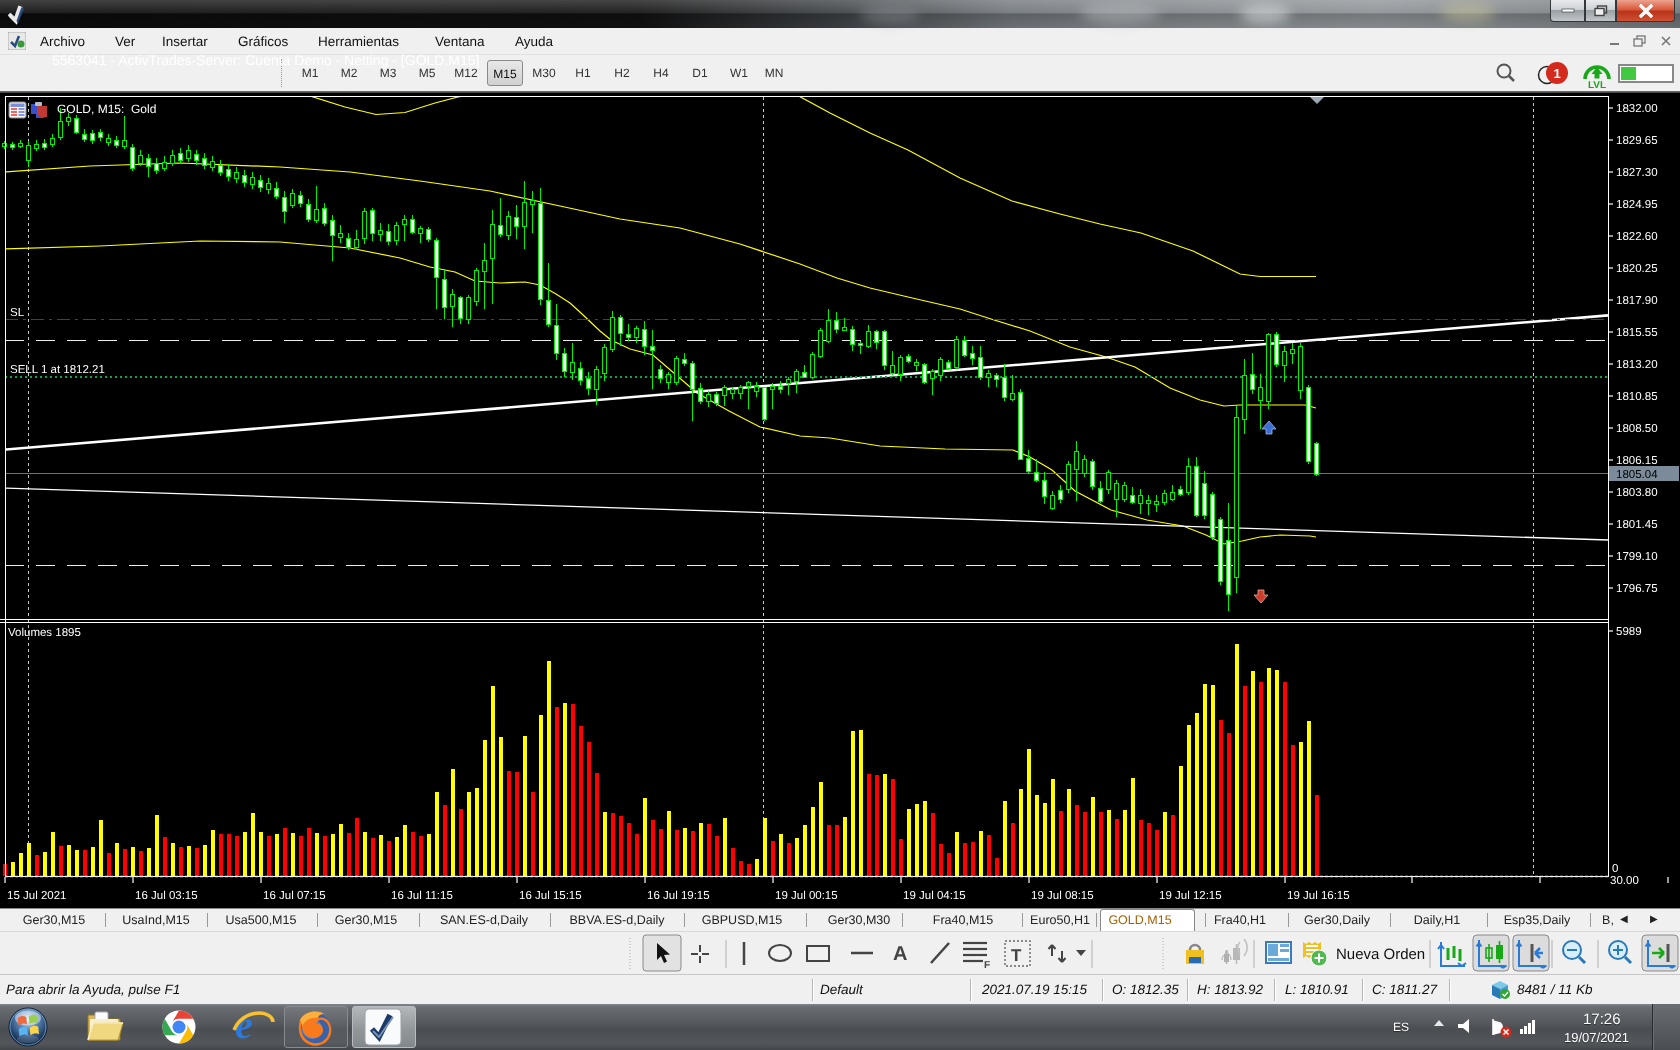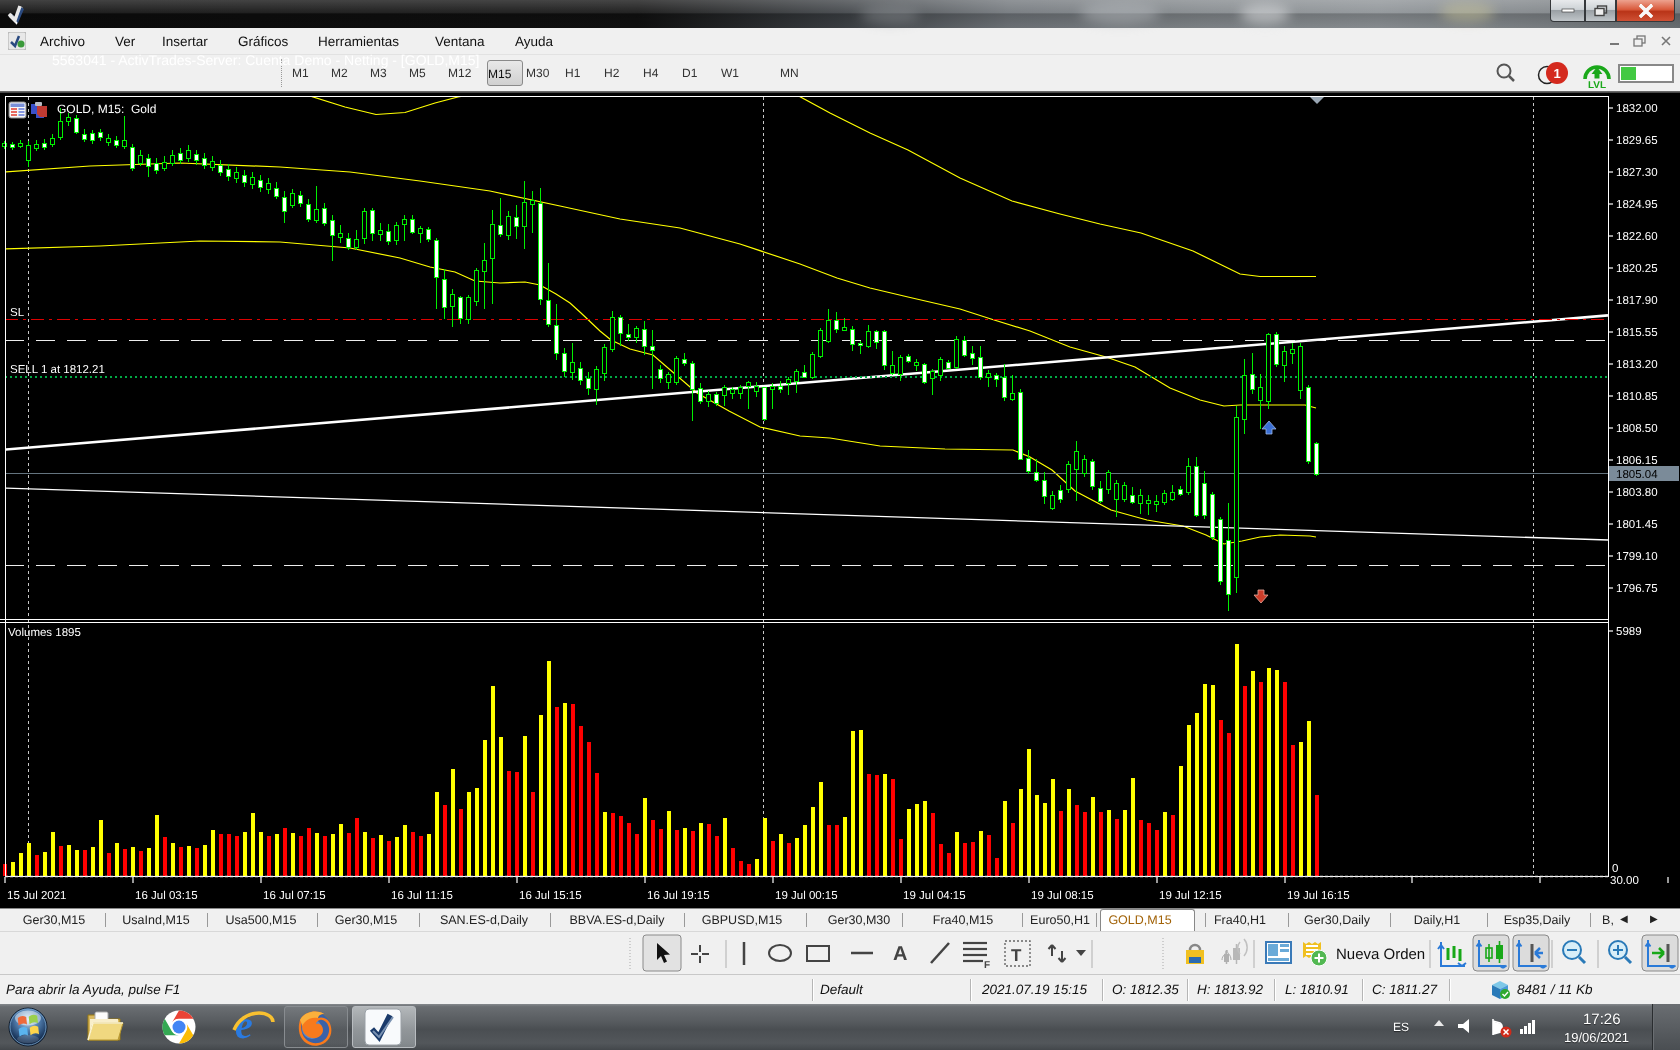--- a/index.html
+++ b/index.html
@@ -12,21 +12,21 @@
 .wb.min { border-radius:0 0 0 4px; width:35px; }
 .wb.max { width:31px; }
 .wb.close { width:59px; border-radius:0 0 4px 0; background:linear-gradient(180deg,#eda28f 0%,#d95a3c 45%,#b93418 55%,#cf5034 100%); color:#fff; font-weight:bold; font-size:13px; }
 .titlebar::after { content:""; position:absolute; left:0; top:0; width:1680px; height:28px;
   background:linear-gradient(180deg,rgba(255,255,255,.22) 0%,rgba(255,255,255,.08) 45%,rgba(0,0,0,.18) 50%,rgba(0,0,0,.05) 100%); }
 .titlebar > * { z-index:2; }
 .menubar { position:absolute; left:0; top:28px; width:1680px; height:27px; background:#f0f0f0; border-bottom:1px solid #e2e2e2; }
 .menu { position:absolute; top:6px; color:#111; font-size:13.5px; }
 .toolbar { position:absolute; left:0; top:55px; width:1680px; height:36px; background:#f0f0f0; }
 .tbedge { position:absolute; left:0; top:91px; width:1680px; height:2px; background:linear-gradient(180deg,#787878,#3a3a3a); }
-.tfb { position:absolute; top:5px; width:36px; height:26px; text-align:left; line-height:26px; font-size:12px; color:#333; }
+.tfb { position:absolute; top:5px; width:36px; height:26px; text-align:center; line-height:26px; font-size:12px; color:#333; }
 .tfb.active { background:linear-gradient(180deg,#e8e8e8,#d0d0d0); border:1px solid #8a8a8a; border-radius:3px; color:#111; }
 .dotsep { position:absolute; top:4px; height:28px; width:1px; border-left:1px dotted #999; }
 .tabbar { position:absolute; left:0; top:908px; width:1680px; height:23px; background:#f0f0f0; border-top:1px solid #888; }
 .tabt { position:absolute; top:4px; font-size:12.5px; color:#222; text-align:center; }
 .tabactive { position:absolute; top:0px; height:23px; background:#fff; border:1px solid #888; border-bottom:none; border-radius:3px 3px 0 0; }
 .tabsep { position:absolute; top:4px; height:14px; width:1px; background:#999; }
 .tabarr { position:absolute; top:5px; font-size:10px; color:#222; }
 .drawbar { position:absolute; left:0; top:931px; width:1680px; height:43px; background:#f0f0f0; border-top:1px solid #d8d8d8; }
 .statusbar { position:absolute; left:0; top:974px; width:1680px; height:30px; background:#f0f0f0; border-top:1px solid #c8c8c8; color:#111; font-size:13.5px;font-style:italic; }
 .sdiv { position:absolute; top:4px; height:22px; width:1px; background:#b5b5b5; box-shadow:1px 0 0 #fff; }
@@ -94,21 +94,21 @@
     <div class="tfb" style="left:370px">M3</div>
     <div class="tfb" style="left:409px">M5</div>
     <div class="tfb" style="left:448px">M12</div>
     <div class="tfb active" style="left:487px">M15</div>
     <div class="tfb" style="left:526px">M30</div>
     <div class="tfb" style="left:565px">H1</div>
     <div class="tfb" style="left:604px">H2</div>
     <div class="tfb" style="left:643px">H4</div>
     <div class="tfb" style="left:682px">D1</div>
     <div class="tfb" style="left:721px">W1</div>
-    <div class="tfb" style="left:780px">MN</div>
+    <div class="tfb" style="left:756px">MN</div>
   <svg width="200" height="36" style="position:absolute;left:1490px;top:0">
     <circle cx="14" cy="16" r="6.5" fill="none" stroke="#555" stroke-width="2"></circle>
     <line x1="19" y1="21" x2="24" y2="26" stroke="#555" stroke-width="2.5"></line>
     <circle cx="57" cy="20" r="8.5" fill="none" stroke="#222" stroke-width="1.5"></circle>
     <circle cx="67" cy="18" r="11" fill="#d42a1e"></circle>
     <text x="67" y="23" font-size="13px" font-weight="bold" fill="#fff" text-anchor="middle" font-family="Liberation Sans">1</text>
     <path d="M95,24 a 12 12 0 0 1 24 0" fill="none" stroke="#1aa81a" stroke-width="3.6"></path>
     <path d="M107,12 L112.5,19 L109.5,19 L109.5,23.5 L104.5,23.5 L104.5,19 L101.5,19 Z" fill="#1aa81a"></path>
     <text x="107" y="33" font-size="10px" font-weight="bold" fill="#1aa81a" text-anchor="middle" font-family="Liberation Sans">LVL</text>
     <rect x="129" y="10" width="54" height="17" fill="#fff" stroke="#888" stroke-width="2"></rect>
@@ -790,13 +790,13 @@
     <circle cx="126" cy="24" r="5.5" fill="#d02a1a"></circle>
       <path d="M123.5,21.5 l5,5 m0,-5 l-5,5" stroke="#fff" stroke-width="1.5"></path>
     <g fill="#fff">
         <rect x="140" y="21" width="3" height="5"></rect>
         <rect x="144" y="18" width="3" height="8"></rect>
         <rect x="148" y="15" width="3" height="11"></rect>
         <rect x="152" y="12" width="3" height="14"></rect>
       </g>
   </svg>
   <div class="traytxt" style="left:1583px;top:7px;font-size:15px">17:26</div>
-  <div class="traytxt" style="left:1564px;top:26px;font-size:13px">19/06/2021</div>
+  <div class="traytxt" style="left:1564px;top:26px;font-size:13px">19/07/2021</div>
 </div>
 </body></html>

